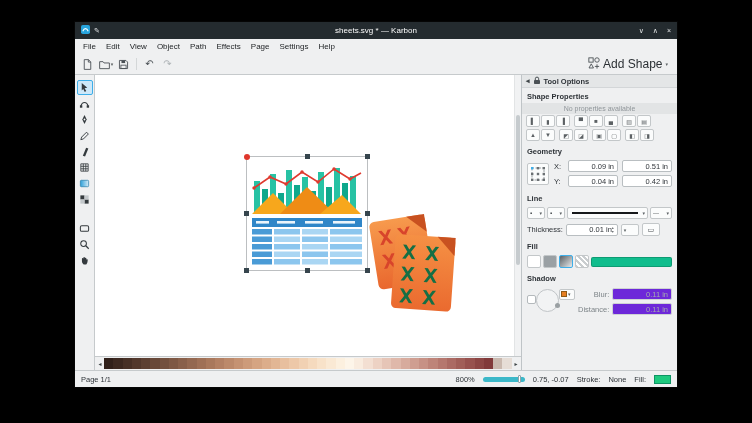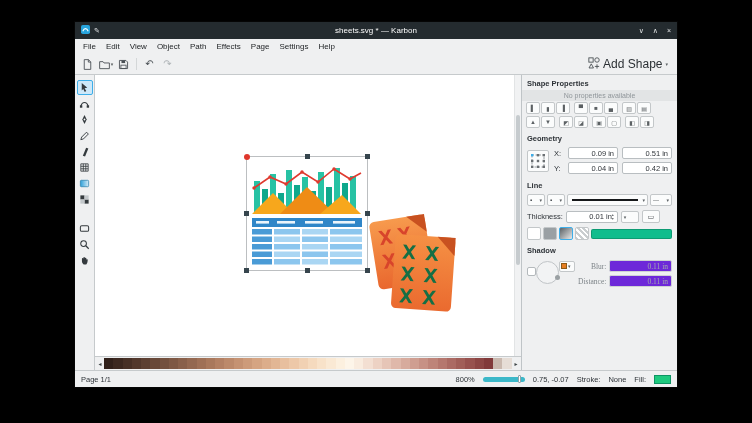--- a/index.html
+++ b/index.html
@@ -130,21 +130,21 @@
 
   .fill-row { display:flex; align-items:center; gap:2px; padding:2px 5px; }
   .fill-type { width:14px; height:13px; border:1px solid #c3c7c9; border-radius:2px;
                background:#fff; }
   .fill-type.solid { background:#9aa0a4; }
   .fill-type.gradient { background:linear-gradient(135deg,#5b6165,#e8eaeb); }
   .fill-type.selected { border-color:#3daee9; }
   .fill-type.pattern { background:repeating-linear-gradient(45deg,#c9cdcf 0 2px,#fff 2px 4px); }
   .fill-bar { flex:1; height:10px; border-radius:2px; border:1px solid rgba(0,0,0,.18); }
 
-  .shadow-block { display:flex; padding:3px 5px; align-items:flex-start;font-family:Liberation Serif, serif; }
+  .shadow-block { display:flex; padding:3px 5px; align-items:flex-start; }
   .checkbox { width:9px; height:9px; background:#fff; border:1px solid #b4b9bc;
               border-radius:2px; margin-top:7px; }
   .dial { width:23px; height:23px; border-radius:50%; border:1px solid #c0c4c7;
           background:#f2f3f4; position:relative; margin-top:1px; }
   .dial-knob { position:absolute; width:5px; height:5px; border-radius:50%;
                background:#9aa0a3; right:-2px; bottom:3px; }
   .shadow-fields { flex:1; display:grid; grid-template-columns:auto auto 1fr;
                    gap:3px; align-items:center; }
   .color-btn { width:16px; height:11px; border:1px solid #c3c7c9; border-radius:2px;
                background:#fbfcfc; display:flex; align-items:center; gap:1px;
@@ -475,20 +475,30 @@
             <div class="swatch" style="background: rgb(140, 69, 68);"></div>
             <div class="swatch" style="background: rgb(129, 57, 58);"></div>
             <div class="swatch" style="background: rgb(201, 184, 174);"></div>
             <div class="swatch" style="background: rgb(230, 221, 214);"></div>
           </div>
         <div class="pal-arrow">▸</div>
       </div>
     </div>
 
     <div class="dock">
+      <div class="dock-header">
+        <span class="dock-collapse">◂</span>
+        <span>
+          <svg width="8" height="9" viewBox="0 0 8 9">
+              <rect x="1" y="4" width="6" height="4" rx=".8" fill="#4a5055"></rect>
+              <path d="M2.3 4V2.8a1.7 1.7 0 013.4 0V4" fill="none" stroke="#4a5055" stroke-width="1"></path>
+            </svg>
+        </span>
+        <span>Tool Options</span>
+      </div>
 
       <div class="section-title">Shape Properties</div>
       <div class="noprops">No properties available</div>
 
       <div class="arrange-rows">
         <div class="arr-row">
             <div class="btn-group">
               <div class="abtn">▌</div>
               <div class="abtn">▮</div>
               <div class="abtn">▐</div>
@@ -578,20 +588,21 @@
               <span>▴</span>
               <span>▾</span>
             </span>
         </div>
         <div class="select" style="width:18px">
           <span class="caret">▾</span>
         </div>
         <div class="stroke-btn">▭</div>
       </div>
 
+      <div class="section-title">Fill</div>
       <div class="fill-row">
         <div class="fill-type"></div>
         <div class="fill-type solid"></div>
         <div class="fill-type gradient selected"></div>
         <div class="fill-type pattern"></div>
         <div class="fill-bar" style="background: rgb(16, 189, 141);"></div>
       </div>
 
       <div class="section-title">Shadow</div>
       <div class="shadow-block">

